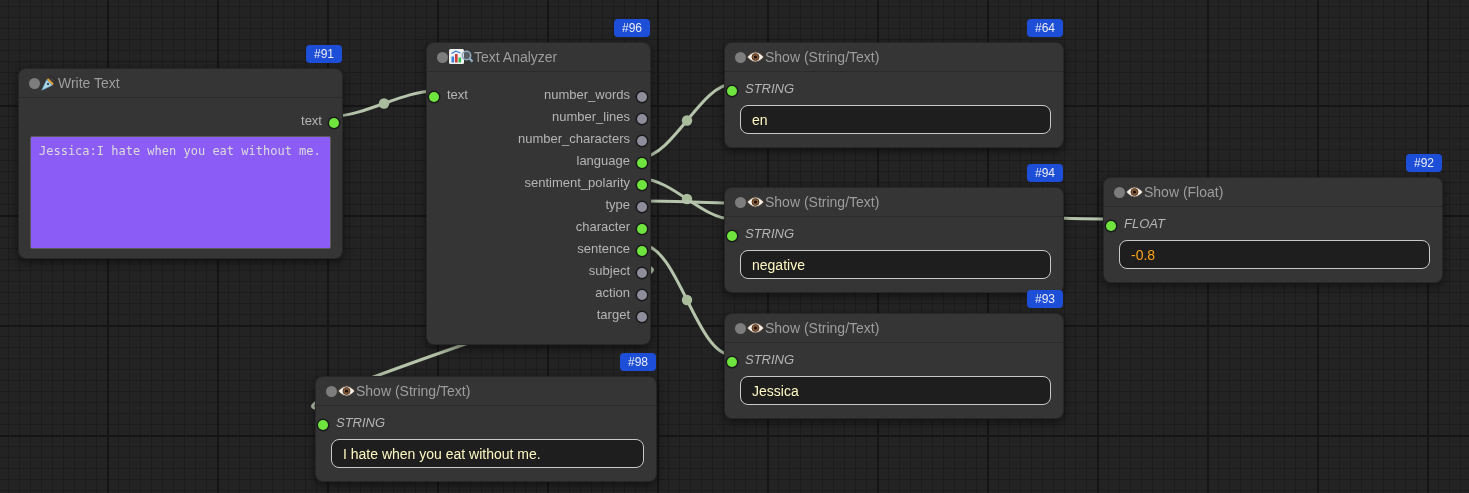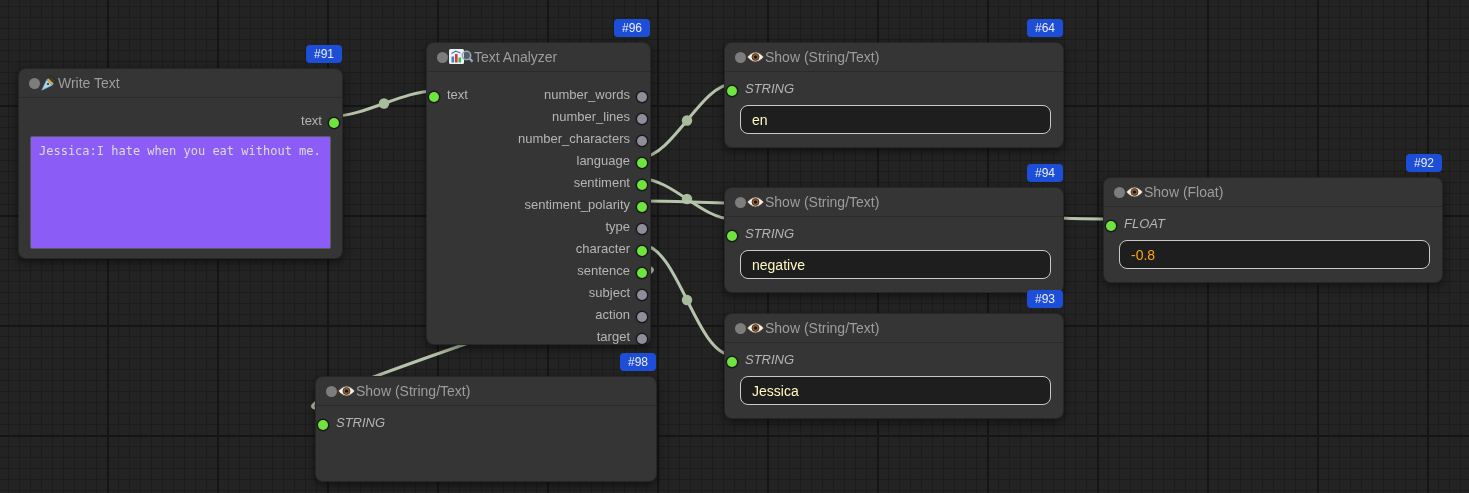--- a/index.html
+++ b/index.html
@@ -137,24 +137,20 @@
           </div>
           <div class="slot out">
             <span class="label">number_characters</span>
             <span class="port off"></span>
           </div>
           <div class="slot out">
             <span class="label">language</span>
             <span class="port on"></span>
           </div>
           <div class="slot out">
-            <span class="label">sentiment</span>
-            <span class="port on"></span>
-          </div>
-          <div class="slot out">
             <span class="label">sentiment_polarity</span>
             <span class="port on"></span>
           </div>
           <div class="slot out">
             <span class="label">type</span>
             <span class="port off"></span>
           </div>
           <div class="slot out">
             <span class="label">character</span>
             <span class="port on"></span>
@@ -302,15 +298,18 @@
       </span>
       <span class="title">Show (String/Text)</span>
     </div>
     <div class="show-body">
       <div>
           <div class="slot in">
             <span class="port on"></span>
             <span class="label">STRING</span>
           </div>
         </div>
+      <div class="value-box">
+        <span class="value-string">I hate when you eat without me.</span>
+      </div>
     </div>
   </div>
 </div>
 
 </body></html>

